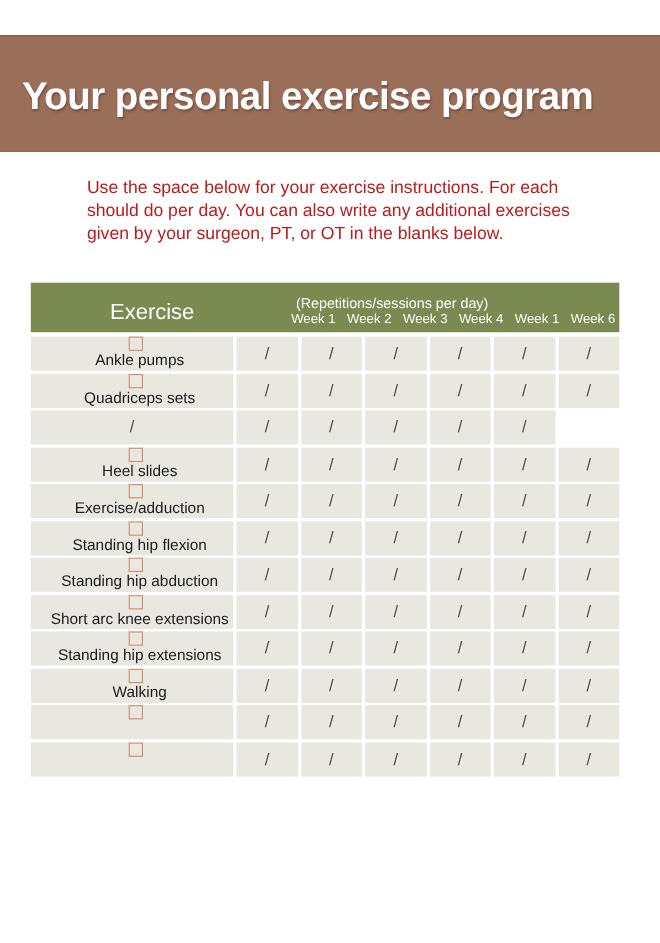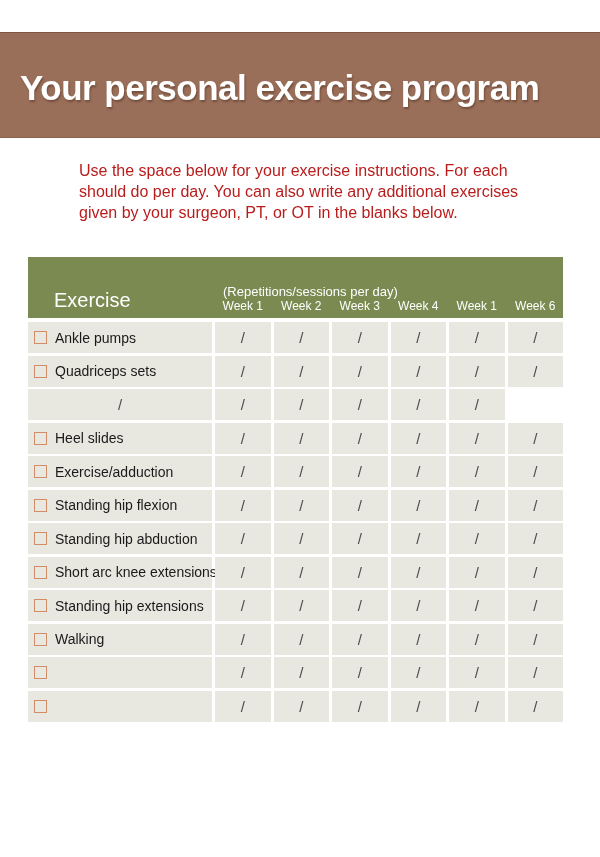--- a/index.html
+++ b/index.html
@@ -56,22 +56,23 @@
   .ex-table {
     position: absolute;
     top: 257px;
     left: 28px;
     width: 535px;
   }
 
   .thead {
     display: grid;
     grid-template-columns: 184px 1fr;
-    height: 61px;
+    height: 45px;
     background: #7a8a50;
+    padding-left: 46px;
   }
   .th-exercise {
     display: flex;
     align-items: flex-end;
     padding: 0 0 6px 26px;
     font-size: 20px;
     color: #ffffff;
   }
   .th-weeks {
     display: flex;
@@ -107,20 +108,21 @@
     display: grid;
     grid-template-columns: 184px repeat(6, 1fr);
     column-gap: 3px;
     height: 31px;
   }
   .label-cell {
     background: #e8e7e0;
     display: flex;
     align-items: center;
     padding-left: 6px;
+    flex-direction: column;
   }
   .checkbox {
     width: 13px;
     height: 13px;
     border: 1.5px solid #d18c68;
     background: transparent;
     flex: 0 0 auto;
   }
   .row-label {
     margin-left: 8px;

